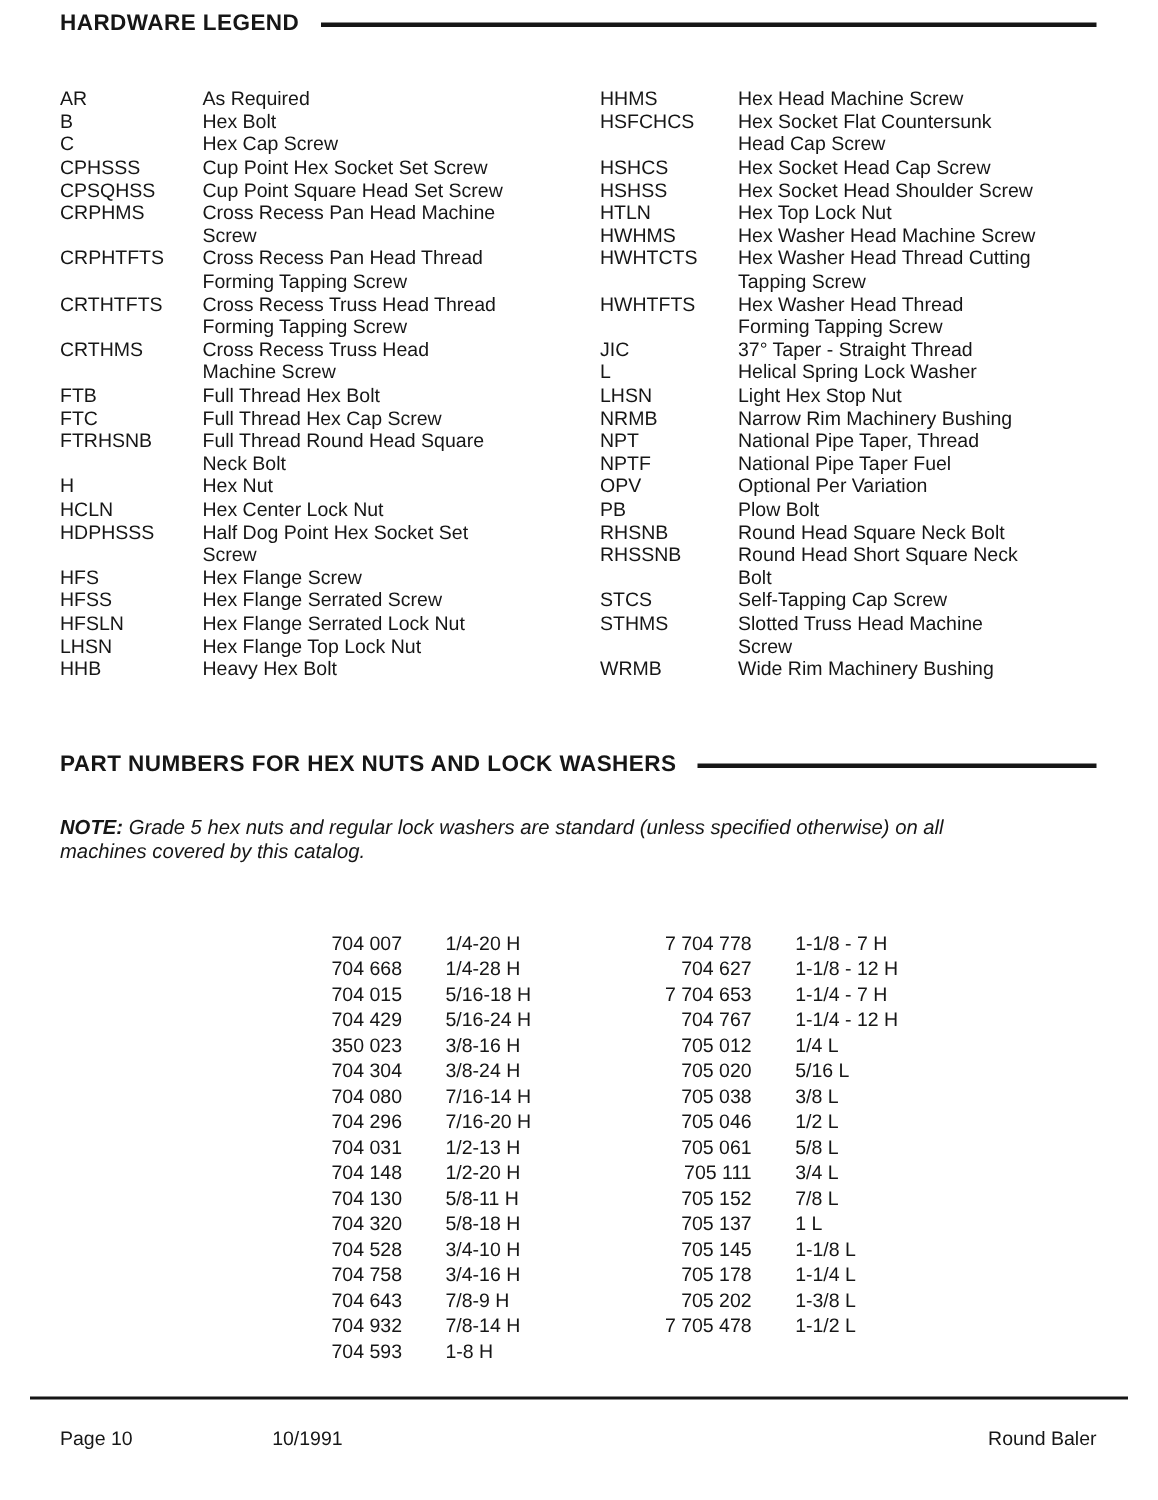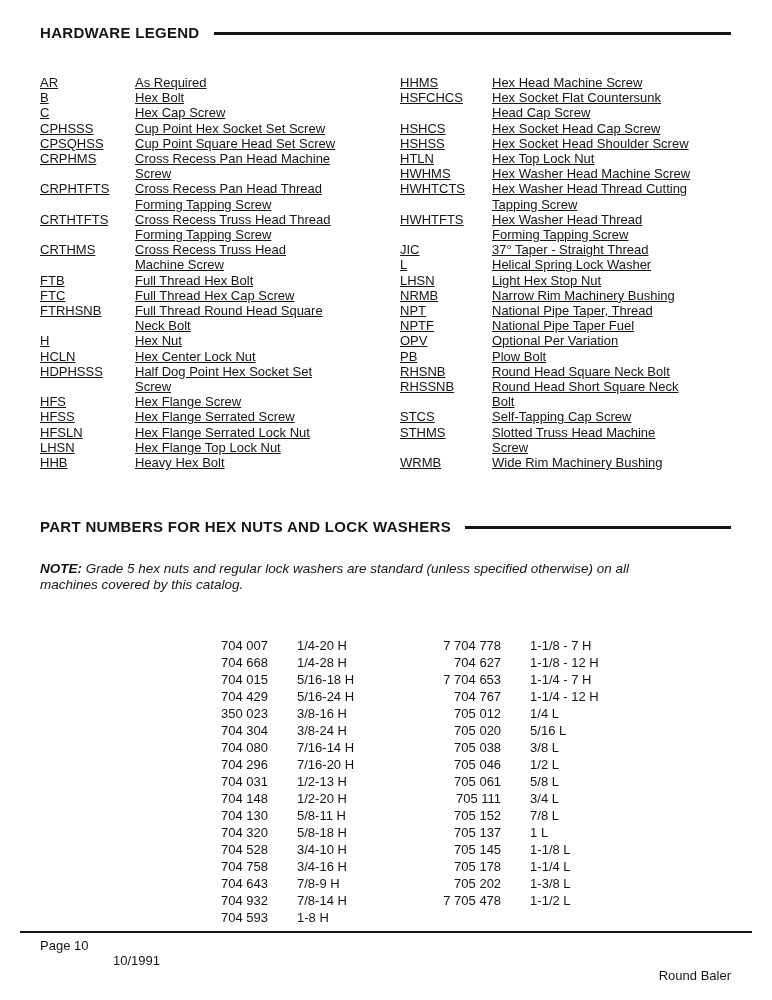--- a/index.html
+++ b/index.html
@@ -9,21 +9,21 @@
   body {
     width: 772px;
     height: 1000px;
     background: #ffffff;
     color: #161616;
     font-family: "Liberation Sans", sans-serif;
     position: relative;
     overflow: hidden;
   }
   .content {
-    padding: 24px 41px 0 40px;
+    padding: 7px 41px 0 40px;
   }
   
   .section-head {
     display: flex;
     align-items: center;
   }
   .section-title {
     font-size: 15px;
     font-weight: bold;
     letter-spacing: 0.3px;
@@ -35,21 +35,20 @@
     background: #161616;
     margin-left: 14px;
     margin-top: 2px;
   }
   
   .legend {
     display: flex;
     margin-top: 34px;
     font-size: 13px;
     line-height: 15.2px;
-    text-decoration: underline;
   }
   .legend-col-left  { width: 296px; }
   .legend-col-right { margin-left: 64px; width: 294px; }
   .legend-row { display: flex; }
   .legend-abbr { flex: none; width: 95px; }
   .legend-col-right .legend-abbr { width: 92px; }
   .legend-desc { flex: none; width: 201px; }
   
   .section2 { margin-top: 48px; }
   .note {
@@ -85,22 +84,21 @@
   .footer {
     position: absolute;
     top: 931px;
     left: 20px;
     right: 20px;
     border-top: 2.5px solid #161616;
     font-size: 13px;
   }
   .footer-inner {
     display: flex;
-    padding-top: 5px;
-    flex-direction: column;
+    padding-top: 18px;
   }
   .footer-page { margin-left: 20px; }
   .footer-date { margin-left: 93px; }
   .footer-doc  { margin-left: auto; margin-right: 21px; }
 </style>
 </head>
 <body>
 
 <div class="content">
 

